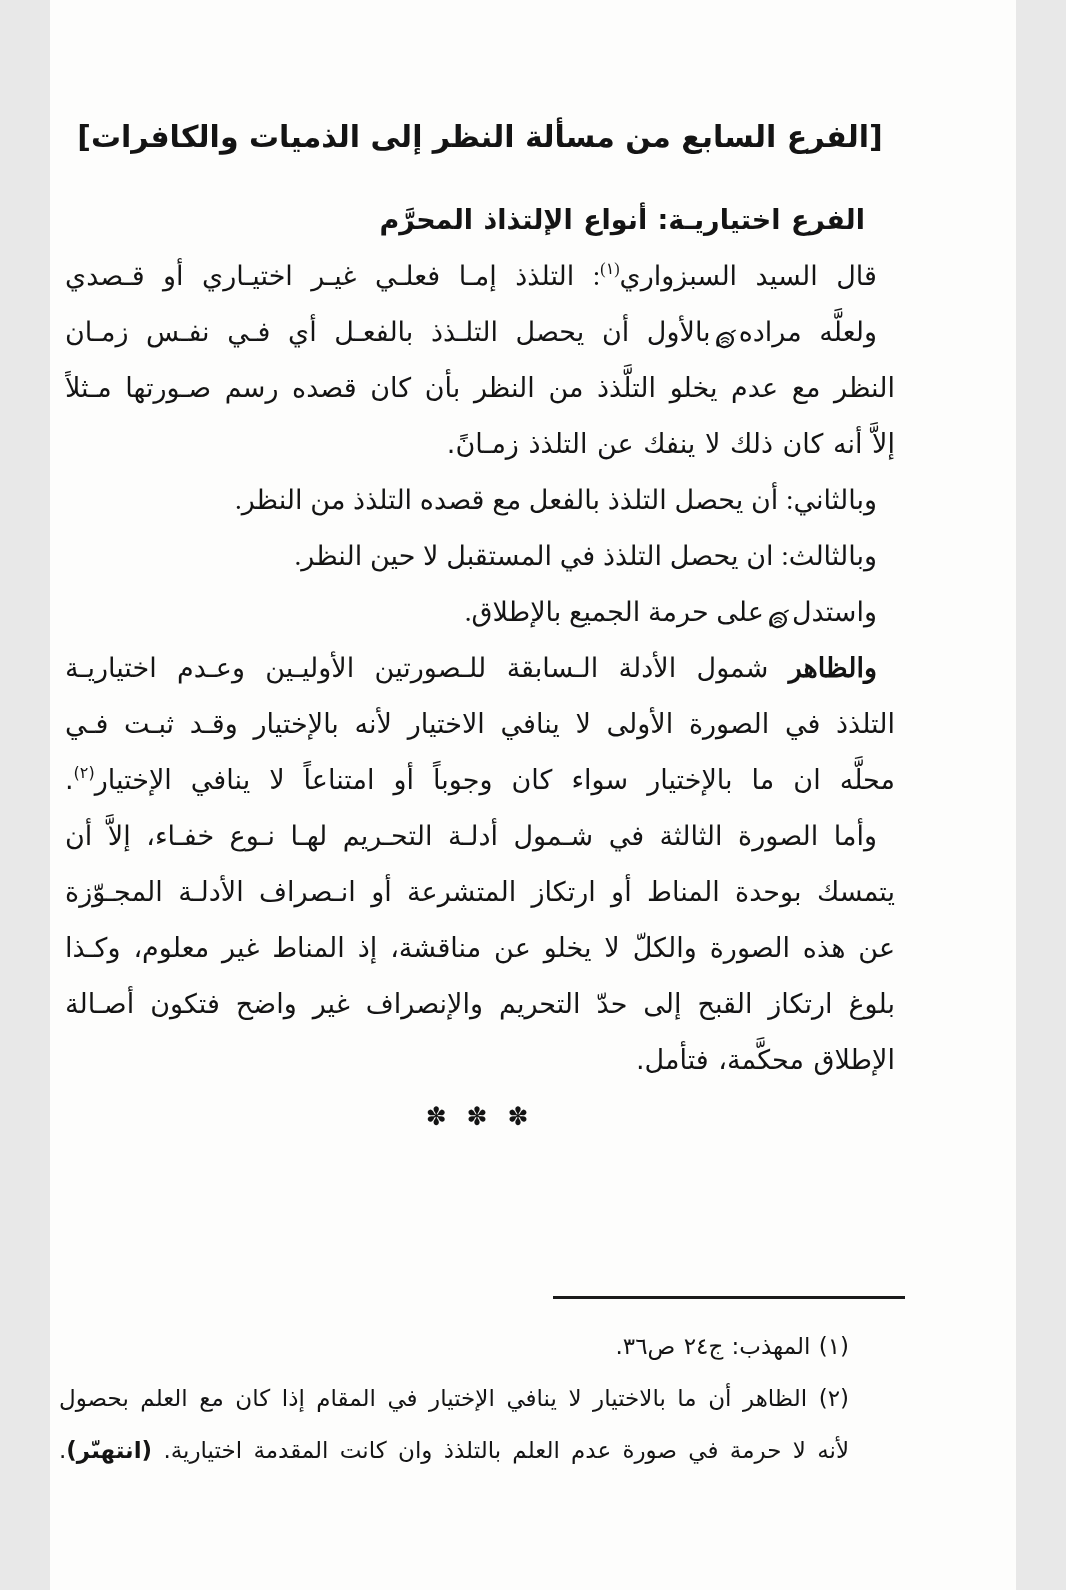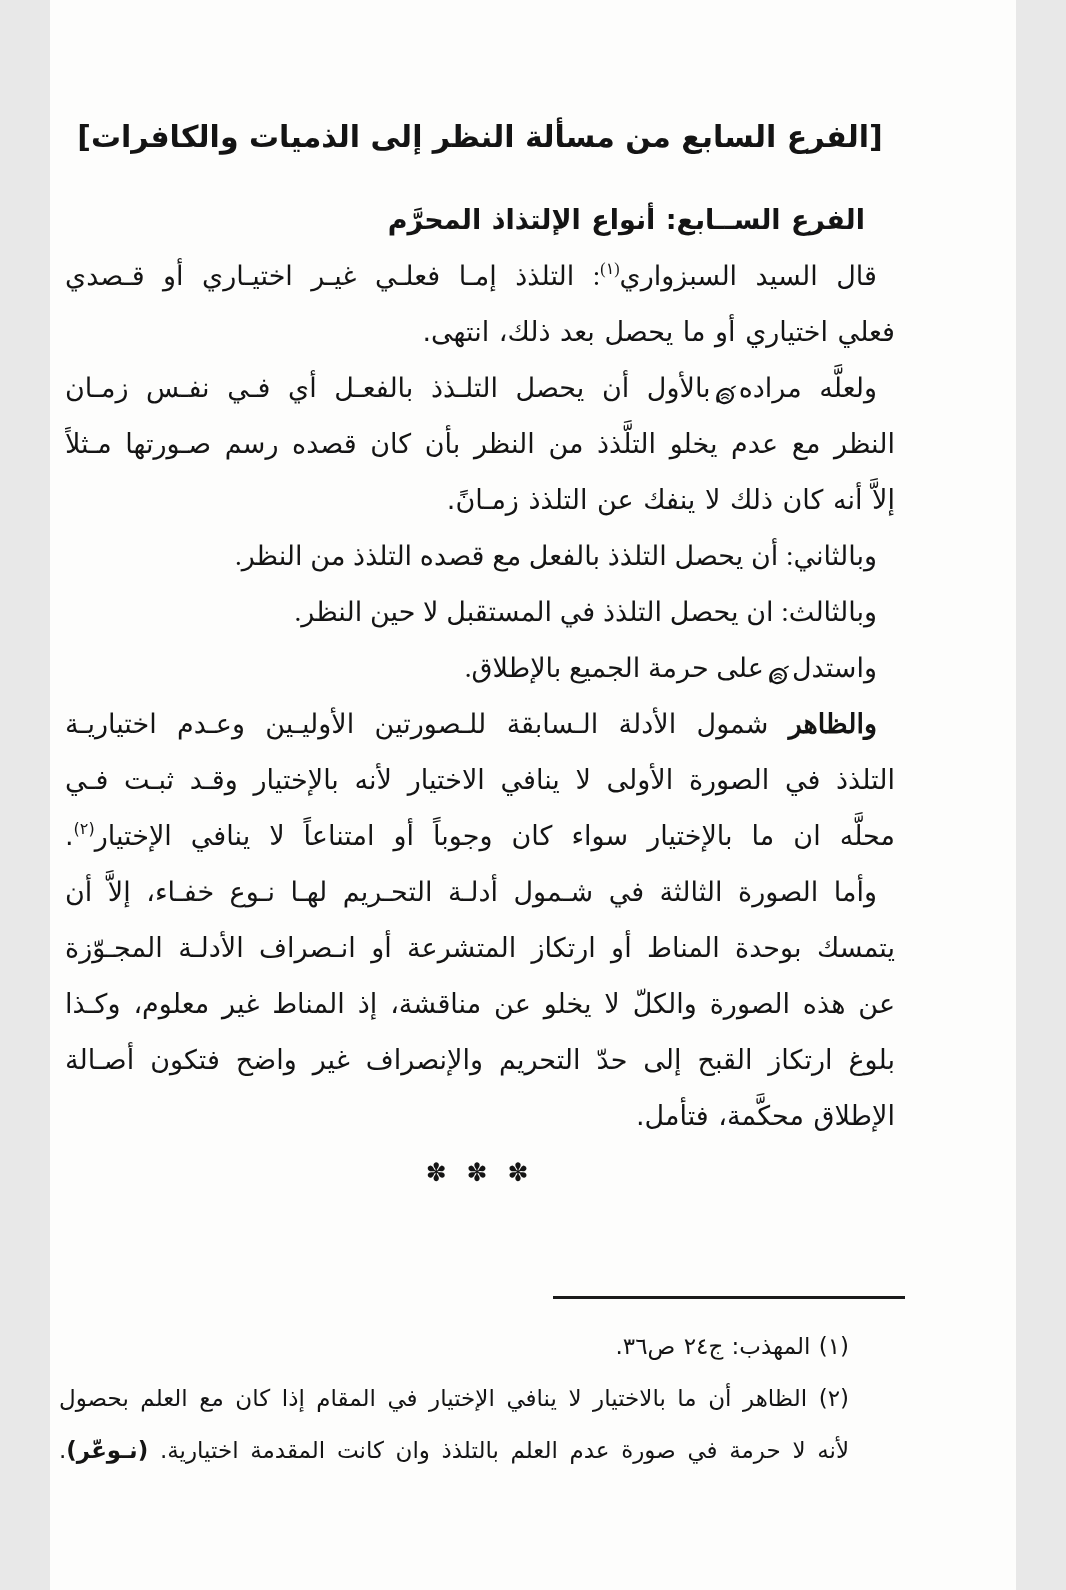--- a/index.html
+++ b/index.html
@@ -82,25 +82,24 @@
 <body>
 
 <div class="page">
 
   <div class="content">
 
     <div class="bracket-header">[الفرع السابع من مسألة النظر إلى الذميات والكافرات]</div>
 
     <div class="body-text">
 
-      <div class="line ind2"><span class="b">الفرع الســابع:</span><span class="b"> أنواع الإلتذاذ المحرَّم</span></div>
+      <div class="line ind2"><span class="b">الفرع اختياريـة:</span><span class="b"> أنواع الإلتذاذ المحرَّم</span></div>
 
       <div class="line just ind"><span>قال السيد السبزواري</span><span class="sup">(١)</span><span>: التلذذ إمـا فعلـي غيـر اختيـاري أو قـصدي</span></div>
 
-      <div class="line">فعلي اختياري أو ما يحصل بعد ذلك، انتهى.</div>
 
       <div class="line just ind"><span>ولعلَّه مراده</span><span class="honorific"><svg viewBox="0 0 24 26" width="22" height="26">
               <g fill="none" stroke="#141414" stroke-linecap="round">
                 <path d="M4 19 Q2 11 8 7 Q14 3 18.5 7.5 Q22.5 12 19 17 Q15.5 21.5 9.5 20.5 Q4.5 19.5 4.5 13.5" stroke-width="2.4"></path>
                 <path d="M8 12.5 Q12 8.5 16 12.5" stroke-width="1.7"></path>
                 <path d="M8.7 16 Q12 12.8 15.3 16" stroke-width="1.7"></path>
                 <path d="M19.5 4.5 L23 2.5" stroke-width="1.8"></path>
               </g>
             </svg></span><span>بالأول أن يحصل التلـذذ بالفعـل أي فـي نفـس زمـان</span></div>
 
@@ -144,17 +143,17 @@
   </div>
 
   <div class="fn-sep"></div>
 
   <div class="footnotes">
 
     <div class="fn-line"><span>(١)</span> <span>المهذب: ج٢٤ ص٣٦.</span></div>
 
     <div class="fn-line just"><span>(٢)</span> <span>الظاهر أن ما بالاختيار لا ينافي الإختيار في المقام إذا كان مع العلم بحصول التلـذذ</span></div>
 
-    <div class="fn-line just"><span>لأنه لا حرمة في صورة عدم العلم بالتلذذ وان كانت المقدمة اختيارية. </span><span class="b">(نـوعّر)</span><span>.</span></div>
+    <div class="fn-line just"><span>لأنه لا حرمة في صورة عدم العلم بالتلذذ وان كانت المقدمة اختيارية. </span><span class="b">(انتهىّر)</span><span>.</span></div>
 
   </div>
 
 </div>
 
 </body></html>

